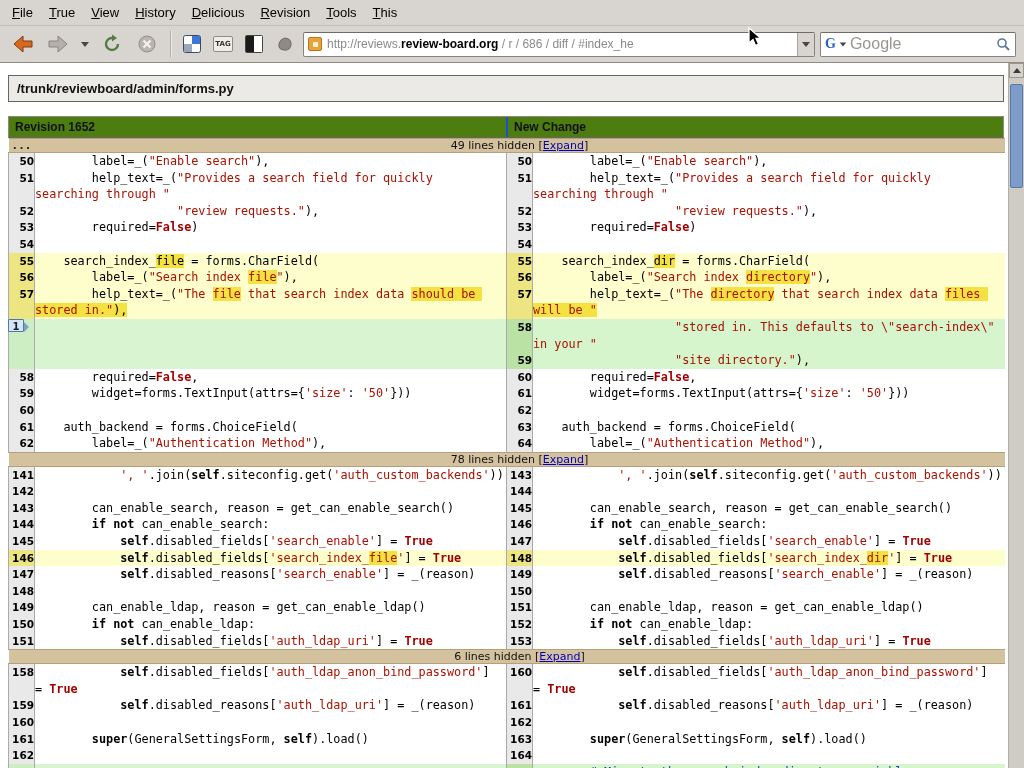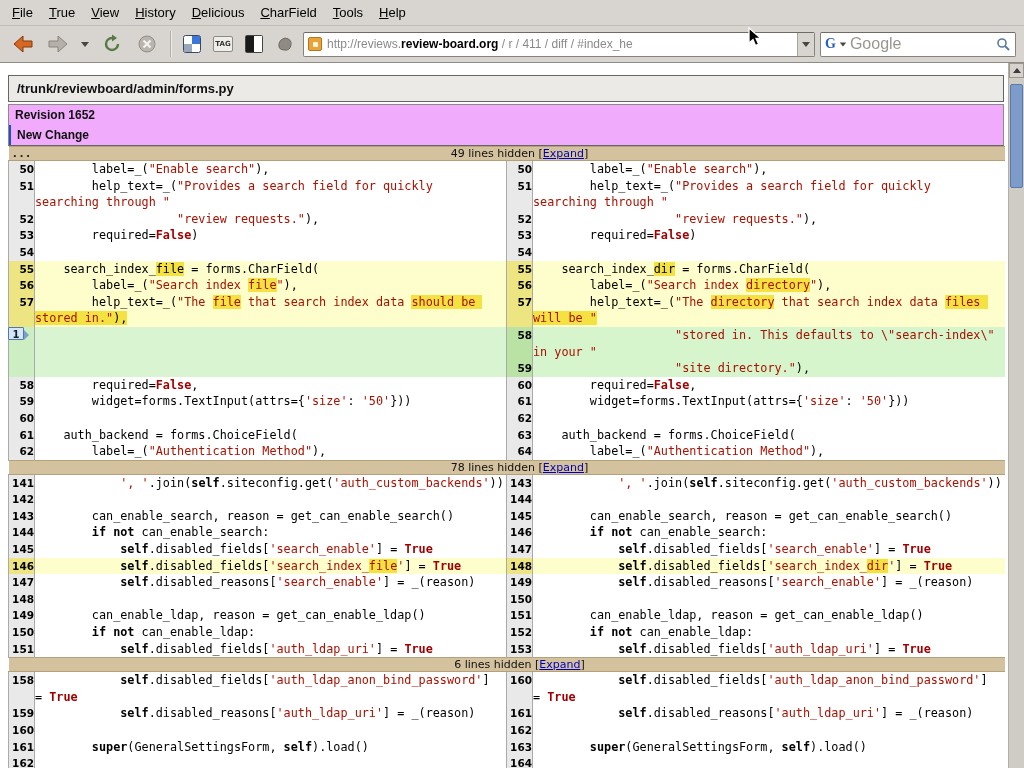--- a/index.html
+++ b/index.html
@@ -53,21 +53,21 @@
 
   
   .page { display:flex; height:754px; background:#fff; }
   .content { flex:1; overflow:hidden; padding:12px 4px 0 8px; background:#fff; }
 
   .diff-wrap { width:996px; }
   .file-header {
     border:1px solid #66655f; background:#eceae6;
     font-size:13px; font-weight:bold; padding:5px 8px; color:#111;
   }
-  .rev-header { display:flex; margin-top:2px; border:1px solid #8d8a84; border-bottom:1px solid #66655f; background:#f0abfc;flex-direction:column; }
+  .rev-header { display:flex; margin-top:14px; border:1px solid #8d8a84; border-bottom:1px solid #66655f; background:#4d7c0f; }
   .rev-cell { width:50%; font-size:12px; font-weight:bold; padding:3px 6px; color:#111; }
   .rev-cell + .rev-cell { border-left:2px solid #1d4ed8; }
 
   table.diff { border-collapse:collapse; table-layout:fixed; width:996px; }
   table.diff col.c-ln { width:26px; }
   table.diff col.c-code { width:472px; }
   table.diff td { vertical-align:top; padding:0; }
   tr.line { height:16.6px; }
 
   td.ln {
@@ -129,23 +129,23 @@
 </style>
 </head>
 <body>
 
 <div class="menubar">
     <div class="menu-item">File</div>
     <div class="menu-item">True</div>
     <div class="menu-item">View</div>
     <div class="menu-item">History</div>
     <div class="menu-item">Delicious</div>
-    <div class="menu-item">CharField</div>
+    <div class="menu-item">Revision</div>
     <div class="menu-item">Tools</div>
-    <div class="menu-item">Help</div>
+    <div class="menu-item">This</div>
   </div>
 
 <div class="toolbar">
   <div class="tb-btn">
     <svg width="24" height="20" viewBox="0 0 24 20">
       <path d="M12 2 L3 10 L12 18 L12 13 L21 13 L21 7 L12 7 Z" fill="#d8671f" stroke="#7e3a0e" stroke-width="1"></path>
     </svg>
   </div>
   <div class="tb-btn">
     <svg width="24" height="20" viewBox="0 0 24 20">
@@ -185,21 +185,21 @@
       <rect x="1" y="1" width="8" height="16" fill="#1a1a1a"></rect>
     </svg>
   </div>
   <div class="ext-btn">
     <svg width="18" height="18" viewBox="0 0 18 18">
       <path d="M3 12 Q2 5 9 3 Q16 4 15 10 Q14 16 8 15 Q4 15 3 12 Z" fill="#8f8b84" stroke="#6e6a63"></path>
     </svg>
   </div>
   <div class="urlbar">
     <span class="fav"></span>
-    <span class="url-text"><span class="url-dim">http://reviews.</span><span class="url-host">review-board.org</span><span class="url-dim"> / r / 411 / diff / #index_he</span></span>
+    <span class="url-text"><span class="url-dim">http://reviews.</span><span class="url-host">review-board.org</span><span class="url-dim"> / r / 686 / diff / #index_he</span></span>
     <span class="url-drop">
       <span class="chev"></span>
     </span>
   </div>
   <div class="searchbar">
     <span class="g-logo">G</span>
     <span class="chev" style="transform:scale(0.8);"></span>
     <span class="search-ph">Google</span>
     <svg width="15" height="15" viewBox="0 0 15 15">
       <circle cx="6" cy="6" r="4" fill="none" stroke="#5b7a9d" stroke-width="1.6"></circle>

